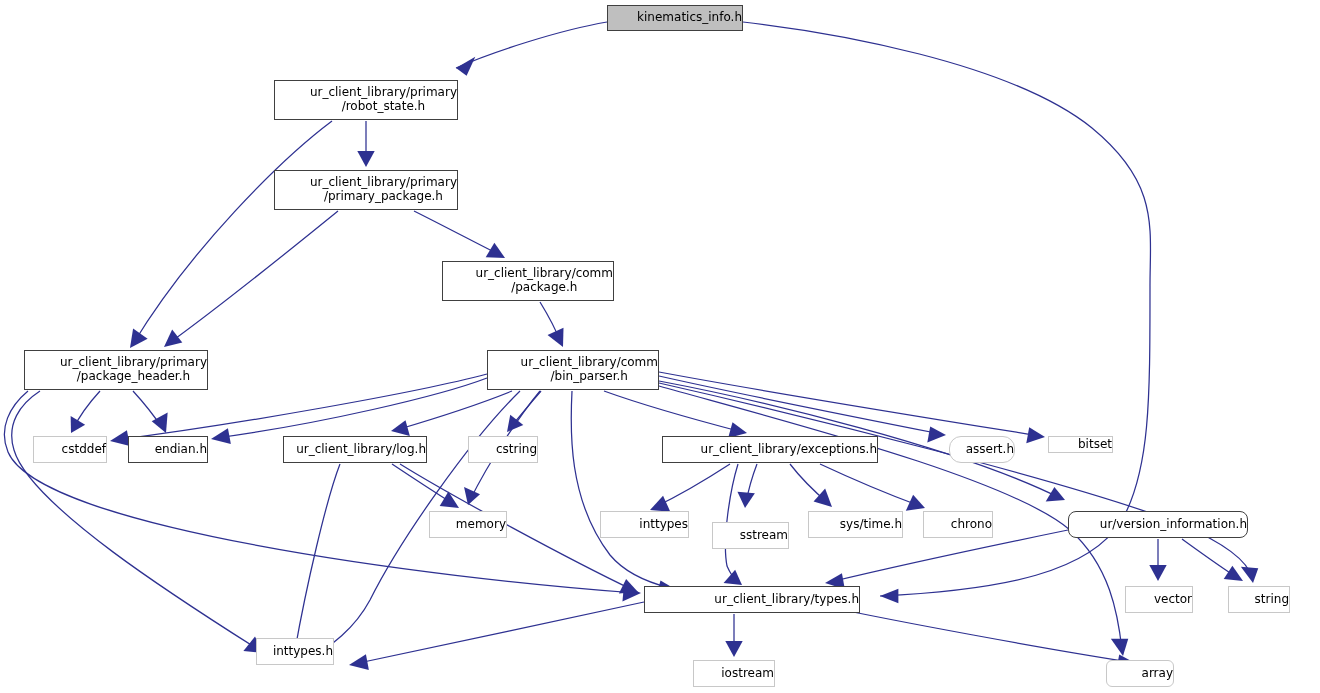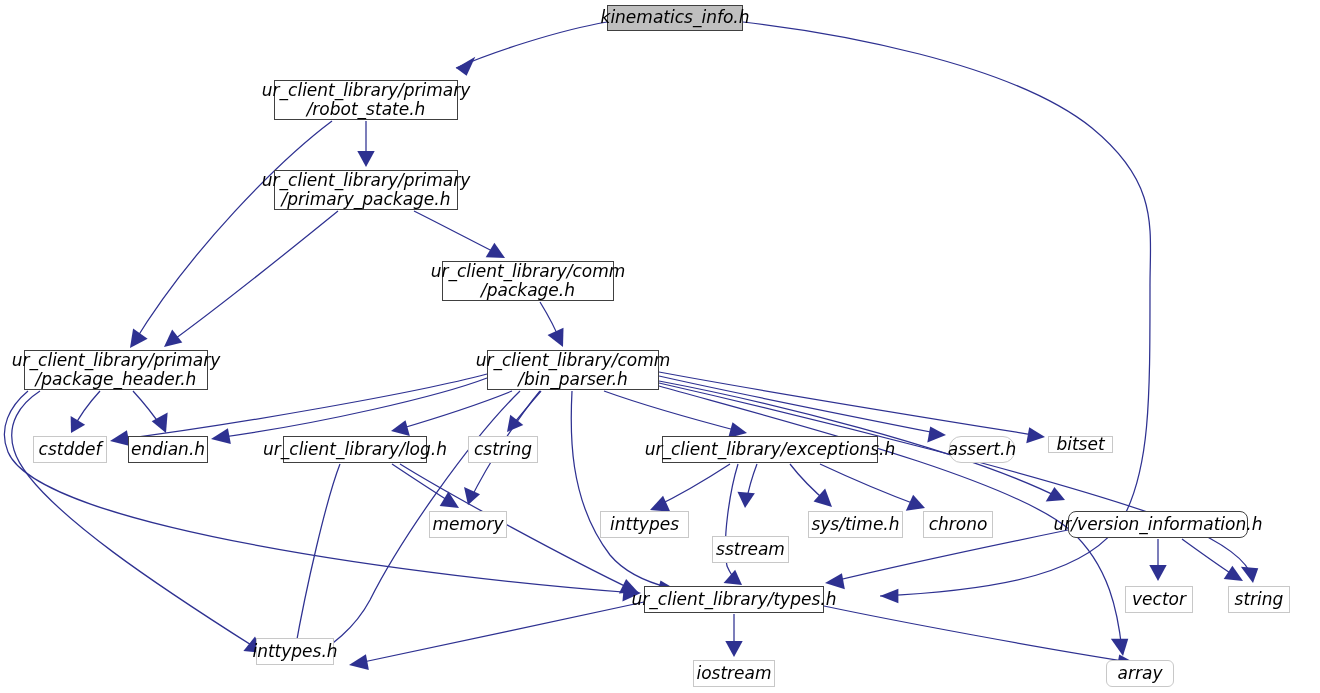--- a/index.html
+++ b/index.html
@@ -1,23 +1,23 @@
 <!DOCTYPE html>
 <html><head>
 <meta charset="utf-8">
 <style>
   html,body{margin:0;padding:0;background:#ffffff;}
   body{width:1320px;height:693px;overflow:hidden;
        font-family:"DejaVu Sans","Liberation Sans",sans-serif;}
   #graph{position:relative;width:1320px;height:693px;}
   svg.edges{position:absolute;left:0;top:0;width:1320px;height:693px;}
   .node{position:absolute;box-sizing:border-box;display:flex;
-        align-items:center;justify-content:center;text-align:center;
+        align-items:center;justify-content:flex-end;text-align:center;
         background:#ffffff;color:#000000;line-height:1.14;
-        font-size:17px;white-space:pre;font-style:italic;}
+        font-size:12px;white-space:pre;}
   .node.thin{border:1px solid #c8c8c8;}
   .node.bold{border:1.6px solid #404040;}
   .node.root{border:1.6px solid #404040;background:#bfbfbf;}
   .node span{display:block;pointer-events:none;}
 </style>
 </head>
 <body>
 
 <div id="graph">
   <svg class="edges" viewBox="0 0 1320 693" preserveAspectRatio="none" id="edge-svg">
@@ -188,24 +188,24 @@
 /bin_parser.h</span></div>
       <div class="node thin" style="left: 33px; top: 436px; width: 74px; height: 27px;"><span>cstddef</span></div>
       <div class="node bold" style="left: 128px; top: 436px; width: 80px; height: 27px;"><span>endian.h</span></div>
       <div class="node bold" style="left: 283px; top: 436px; width: 144px; height: 27px;"><span>ur_client_library/log.h</span></div>
       <div class="node thin" style="left: 468px; top: 436px; width: 70px; height: 27px;"><span>cstring</span></div>
       <div class="node bold" style="left: 662px; top: 436px; width: 216px; height: 27px;"><span>ur_client_library/exceptions.h</span></div>
       <div class="node thin" style="left: 949px; top: 436px; width: 66px; height: 27px; border-radius: 12px;"><span>assert.h</span></div>
       <div class="node thin" style="left: 1048px; top: 436px; width: 65px; height: 17px;"><span>bitset</span></div>
       <div class="node thin" style="left: 429px; top: 511px; width: 78px; height: 27px;"><span>memory</span></div>
       <div class="node thin" style="left: 600px; top: 511px; width: 89px; height: 27px;"><span>inttypes</span></div>
-      <div class="node thin" style="left: 712px; top: 536px; width: 77px; height: 27px;"><span>sstream</span></div>
+      <div class="node thin" style="left: 712px; top: 522px; width: 77px; height: 27px;"><span>sstream</span></div>
       <div class="node thin" style="left: 808px; top: 511px; width: 95px; height: 27px;"><span>sys/time.h</span></div>
       <div class="node thin" style="left: 923px; top: 511px; width: 70px; height: 27px;"><span>chrono</span></div>
       <div class="node bold" style="left: 1068px; top: 511px; width: 180px; height: 27px; border-radius: 8px;"><span>ur/version_information.h</span></div>
-      <div class="node bold" style="left: 644px; top: 586px; width: 180px; height: 27px;"><span>ur_client_library/types.h</span></div>
+      <div class="node bold" style="left: 644px; top: 586px; width: 216px; height: 27px;"><span>ur_client_library/types.h</span></div>
       <div class="node thin" style="left: 1125px; top: 586px; width: 68px; height: 27px;"><span>vector</span></div>
       <div class="node thin" style="left: 1228px; top: 586px; width: 62px; height: 27px;"><span>string</span></div>
       <div class="node thin" style="left: 256px; top: 638px; width: 78px; height: 27px;"><span>inttypes.h</span></div>
       <div class="node thin" style="left: 693px; top: 660px; width: 82px; height: 27px;"><span>iostream</span></div>
       <div class="node thin" style="left: 1106px; top: 660px; width: 68px; height: 27px; border-radius: 6px;"><span>array</span></div>
     </div>
 </div>
 
 </body></html>

